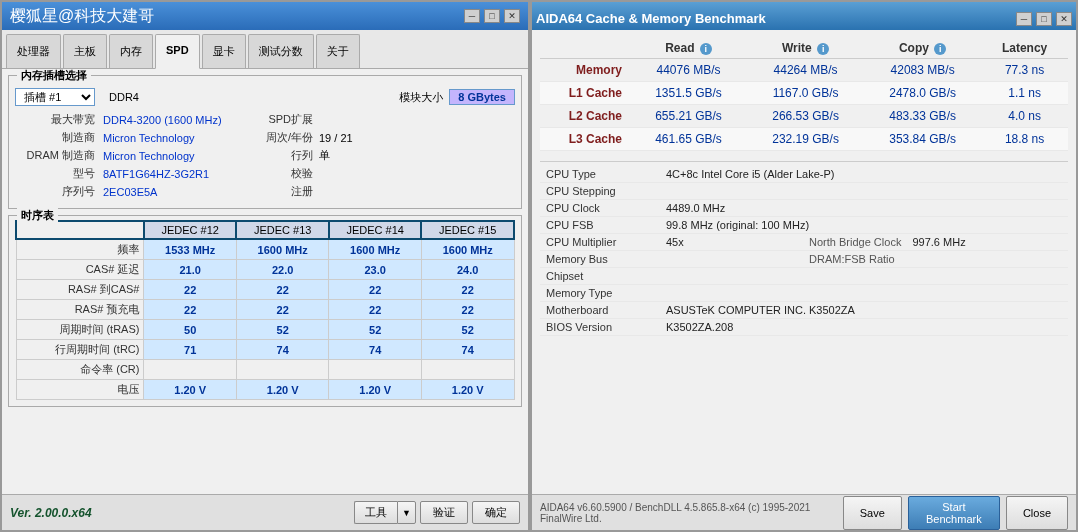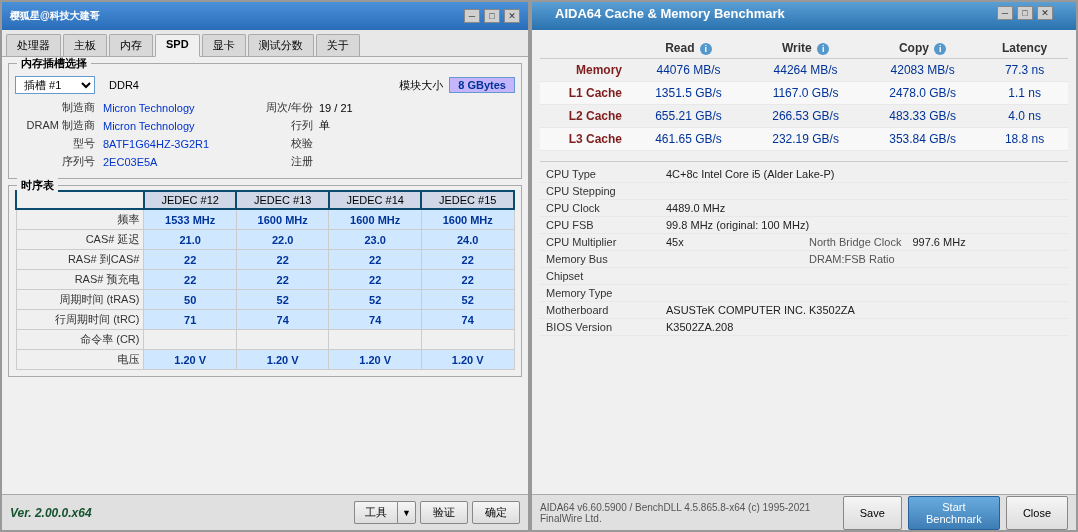--- a/index.html
+++ b/index.html
@@ -25,22 +25,22 @@
     .cpuz-titlebar {
       background: linear-gradient(to bottom, #4a90d9, #2a6cb8);
       color: white;
       padding: 4px 8px;
       display: flex;
       align-items: center;
       justify-content: space-between;
       height: 28px;
     }
     .cpuz-titlebar-title {
-      font-size: 10px;
-      font-weight: bold;
+      font-size: 16px;
+      font-weight: normal;
     }
     .cpuz-titlebar-controls {
       display: flex;
       gap: 4px;
     }
     .win-btn {
       width: 16px;
       height: 14px;
       background: #d0d0d0;
       border: 1px solid #888;
@@ -52,21 +52,21 @@
       color: #333;
     }
     .cpuz-tabs {
       display: flex;
       background: #e8e8e8;
       border-bottom: 1px solid #aaa;
       padding: 4px 4px 0;
       gap: 2px;
     }
     .cpuz-tab {
-      padding: 3px 10px;
+      padding: 9px 10px;
       border: 1px solid #aaa;
       border-bottom: none;
       background: #d8d8d8;
       cursor: pointer;
       font-size: 11px;
       border-radius: 2px 2px 0 0;
     }
     .cpuz-tab.active {
       background: #f0f0f0;
       border-bottom: 1px solid #f0f0f0;
@@ -244,23 +244,23 @@
       width: 548px;
       height: 532px;
       background: #f0f0f0;
       border: 2px solid #999;
       display: flex;
       flex-direction: column;
     }
     .aida-titlebar {
       background: linear-gradient(to bottom, #5a9fd4, #2a72b0);
       color: white;
-      padding: 4px 23px;
-      display: flex;
-      align-items: flex-start;
+      padding: 4px 4px;
+      display: flex;
+      align-items: flex-end;
       justify-content: space-between;
       height: 28px;
     }
     .aida-titlebar-title {
       font-size: 13px;
       font-weight: bold;
     }
     .aida-content {
       flex: 1;
       padding: 8px;
@@ -406,20 +406,26 @@
         <select class="slot-select">
           <option>插槽 #1</option>
         </select>
         <span class="slot-label">DDR4</span>
         <div class="module-right">
           <span class="module-label">模块大小</span>
           <span class="module-value">8 GBytes</span>
         </div>
       </div>
 
+      <div class="info-row">
+        <span class="info-label">最大带宽</span>
+        <span class="info-value">DDR4-3200 (1600 MHz)</span>
+        <span class="info-label2">SPD扩展</span>
+        <span class="info-value2"></span>
+      </div>
       <div class="info-row">
         <span class="info-label">制造商</span>
         <span class="info-value" style="color:#0033cc;">Micron Technology</span>
         <span class="info-label2">周次/年份</span>
         <span class="info-value2">19 / 21</span>
       </div>
       <div class="info-row">
         <span class="info-label">DRAM 制造商</span>
         <span class="info-value" style="color:#0033cc;">Micron Technology</span>
         <span class="info-label2">行列</span>

